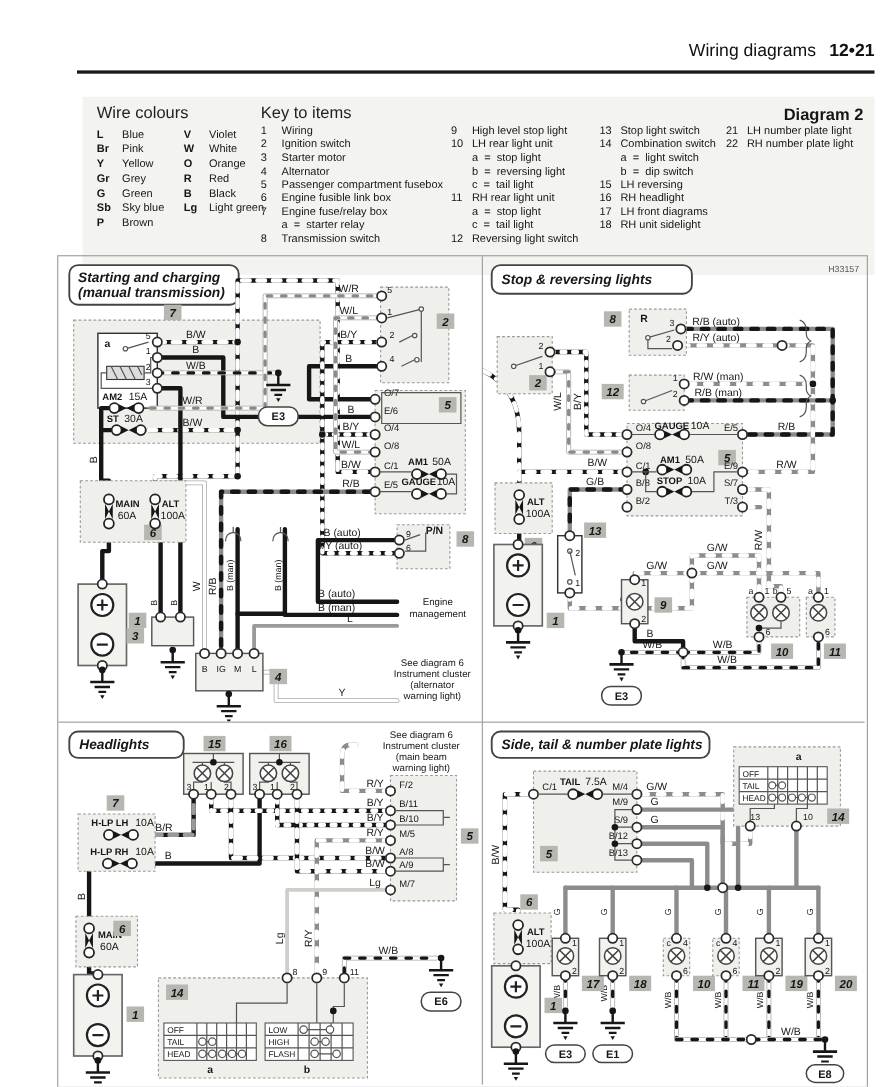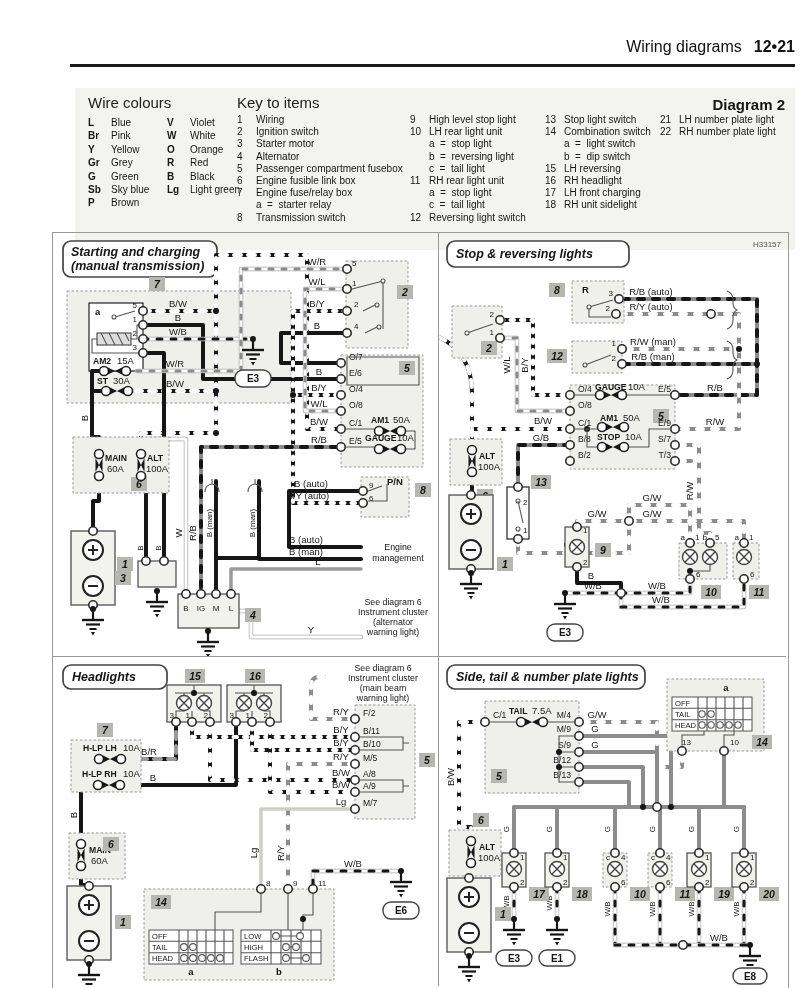--- a/index.html
+++ b/index.html
@@ -154,21 +154,21 @@
       <div class="krow"><span class="kn">12</span><span>Reversing light switch</span></div>
     </div>
   <div class="kcol c3">
 
   <div class="krow"><span class="kn">13</span><span>Stop light switch</span></div>
       <div class="krow"><span class="kn">14</span><span>Combination switch</span></div>
       <div class="krow"><span class="kn"></span><span>a&nbsp;&nbsp;=&nbsp;&nbsp;light switch</span></div>
       <div class="krow"><span class="kn"></span><span>b&nbsp;&nbsp;=&nbsp;&nbsp;dip switch</span></div>
       <div class="krow"><span class="kn">15</span><span>LH reversing</span></div>
       <div class="krow"><span class="kn">16</span><span>RH headlight</span></div>
-      <div class="krow"><span class="kn">17</span><span>LH front charging</span></div>
+      <div class="krow"><span class="kn">17</span><span>LH front diagrams</span></div>
       <div class="krow"><span class="kn">18</span><span>RH unit sidelight</span></div>
     </div>
   <div class="kcol c4">
 
   <div class="krow"><span class="kn">21</span><span>LH number plate light</span></div>
       <div class="krow"><span class="kn">22</span><span>RH number plate light</span></div>
     </div>
 </div>
 
 <div class="diagrams">

